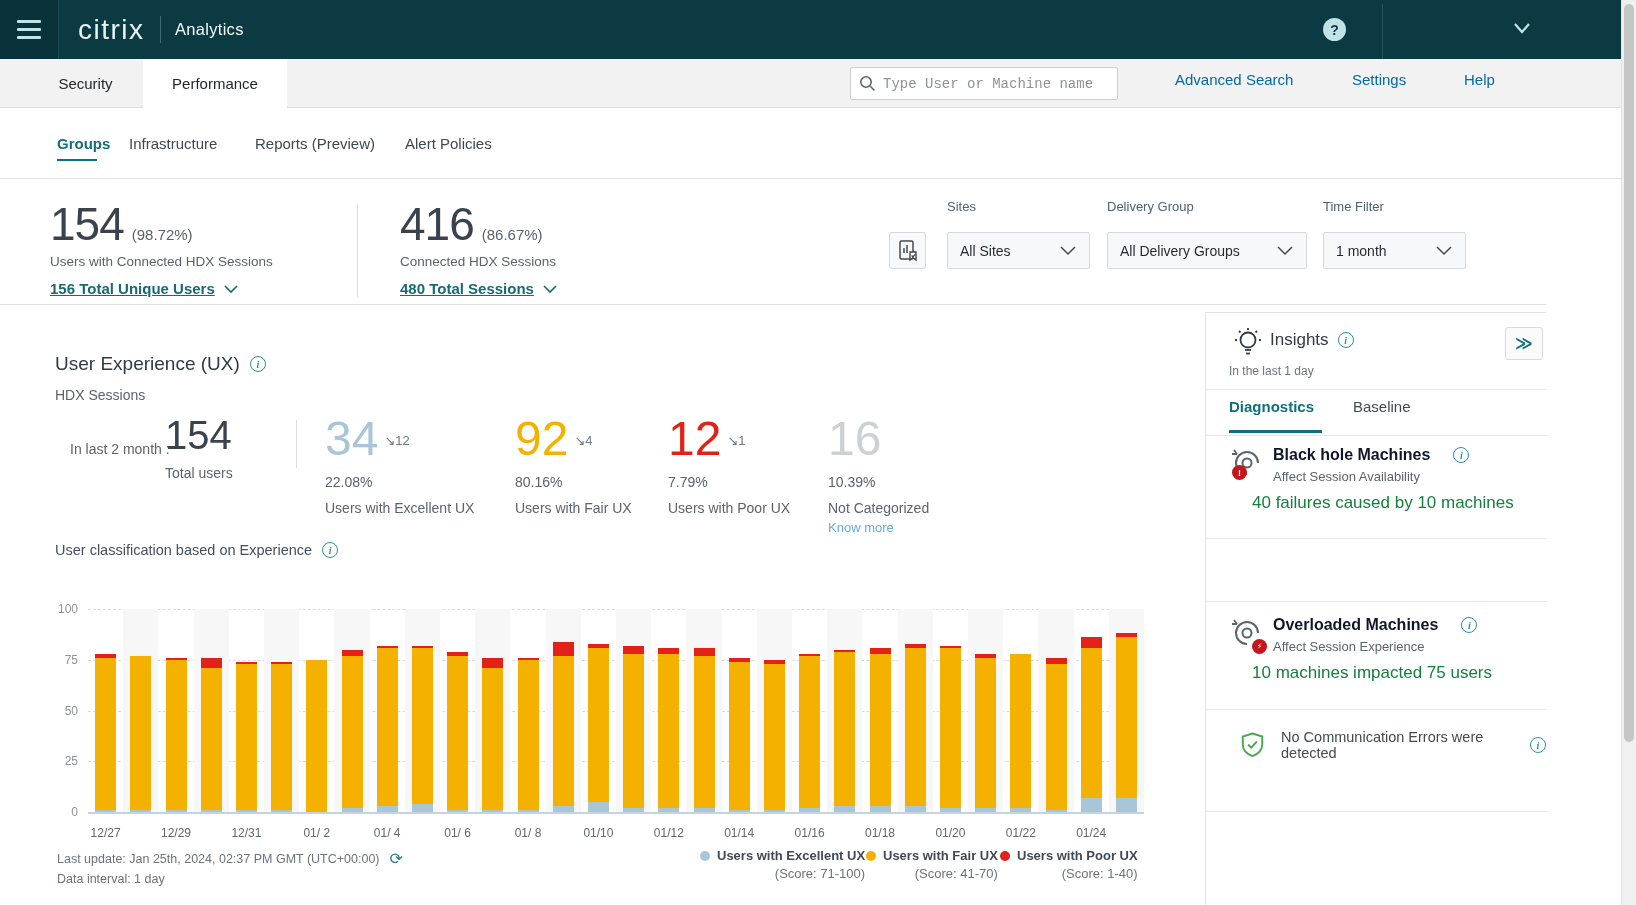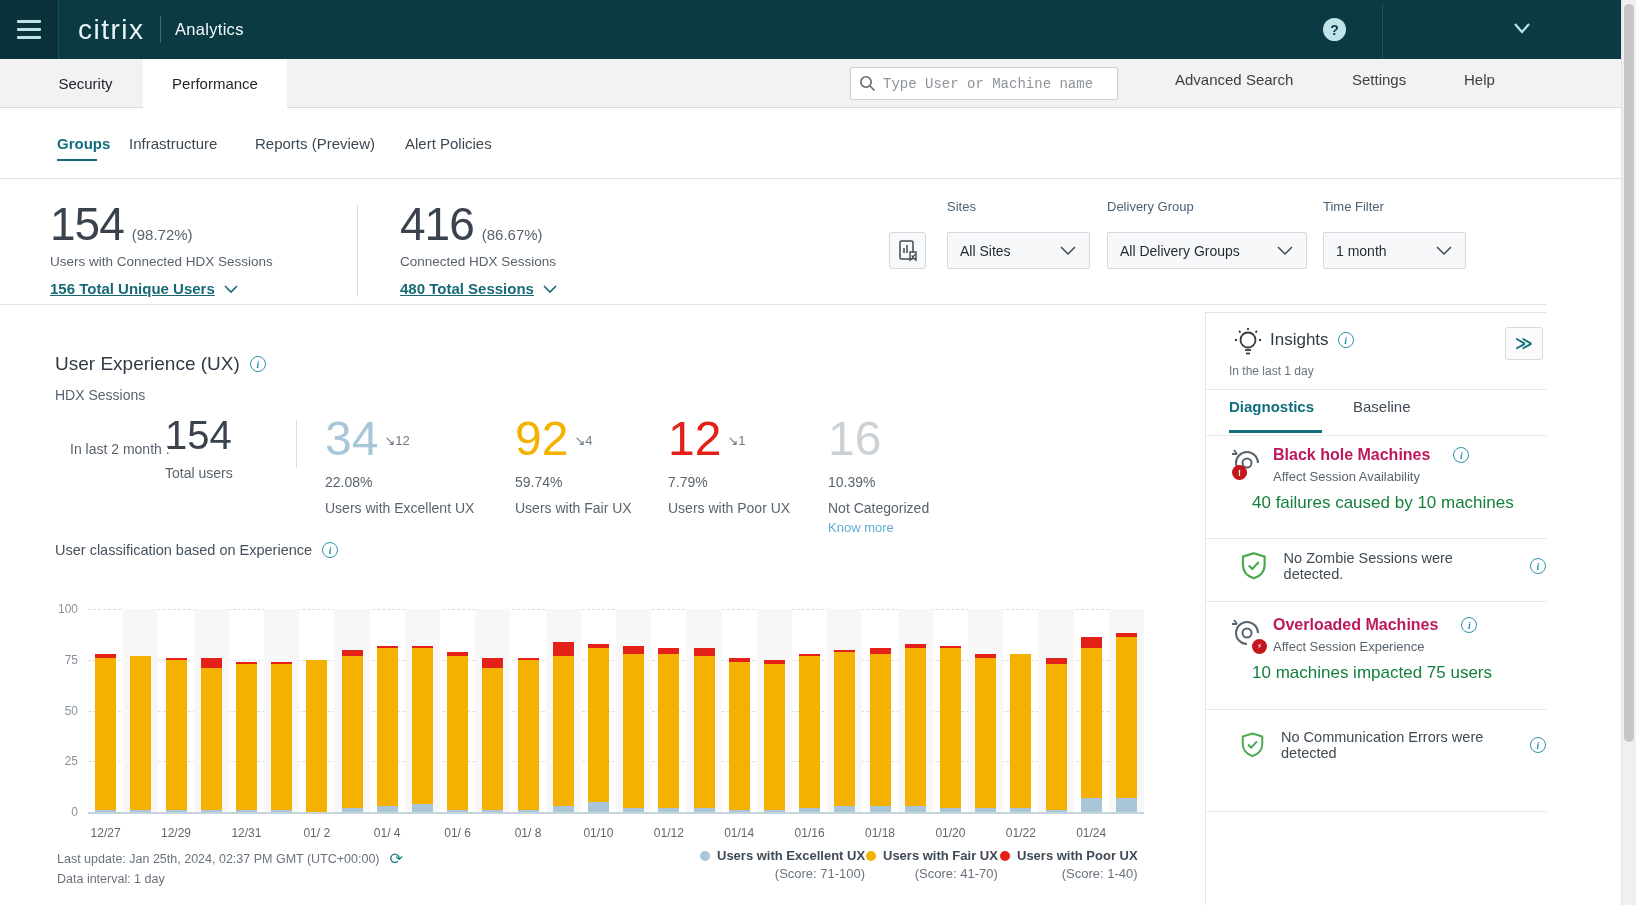--- a/index.html
+++ b/index.html
@@ -19,21 +19,21 @@
   .acct-chevron { left:1512px; top:21px; cursor:pointer; }
 
   
   .navbar { left:0; top:59px; width:1636px; height:49px; background:#f2f2f3; border-bottom:1px solid #dcdcdc; }
   .nav-tab { position:absolute; top:0; height:49px; display:flex; align-items:center; justify-content:center; font-size:15px; color:#22272c; cursor:pointer; }
   .nav-tab.sec { left:28px; width:115px; }
   .nav-tab.perf { left:143px; width:144px; background:#ffffff; }
   .searchbox { left:850px; top:8px; width:268px; height:33px; background:#fff; border:1px solid #cfcfcf; border-radius:2px; display:flex; align-items:center; padding:0 8px; gap:7px; }
   .searchbox input { border:none; outline:none; flex:1; font-size:14px; color:#333; font-family:Liberation Mono, monospace; background:transparent; }
   .searchbox input::placeholder { color:#8d9399; }
-  .nav-link { position:absolute; top:0; height:41px; display:flex; align-items:center; font-size:15px; color:#404040; cursor:pointer; }
+  .nav-link { position:absolute; top:0; height:41px; display:flex; align-items:center; font-size:15px; color:#0369a1; cursor:pointer; }
 
   
   .subnav { left:0; top:108px; width:1636px; height:71px; background:#fff; border-bottom:1px solid #e2e2e2; }
   .subnav-item { position:absolute; top:27px; font-size:15px; color:#3c4852; cursor:pointer; }
   .subnav-item.active { color:#0f6f7b; font-weight:bold; }
   .subnav-underline { left:57px; top:51px; width:40px; height:2px; background:#0f6f7b; }
 
   
   .statrow-divider { left:0; top:304px; width:1546px; height:1px; background:#e2e2e2; }
   .stat { position:absolute; top:201px; }
@@ -87,21 +87,21 @@
   
   .panel { left:1205px; top:312px; width:341px; height:593px; background:#fff; border-left:1px solid #e3e3e3; border-top:1px solid #e3e3e3; }
   .panel .hdr-title { position:absolute; left:64px; top:17px; font-size:17px; color:#2f3b47; display:flex; align-items:center; gap:9px; }
   .bulb { position:absolute; left:26px; top:14px; }
   .panel .period { position:absolute; left:23px; top:51px; font-size:12px; color:#6a737c; }
   .expand-btn { position:absolute; left:299px; top:14px; width:38px; height:33px; background:#fbfbfb; border:1px solid #d8dbde; border-radius:3px; color:#0f6f7b; font-size:17px; font-weight:bold; display:flex; align-items:center; justify-content:center; cursor:pointer; }
   .p-div { position:absolute; left:0; width:341px; height:1px; background:#e8e8e8; }
   .p-tab { position:absolute; top:85px; font-size:15px; color:#3f4a54; cursor:pointer; }
   .p-tab.active { color:#0f6f7b; font-weight:bold; }
   .p-tab-underline { position:absolute; left:23px; top:117px; width:93px; height:3px; background:#0f6f7b; }
-  .insight-title { position:absolute; left:67px; font-size:16px; color:#be185d; font-weight:bold; display:flex; align-items:center; gap:23px; cursor:pointer; }
+  .insight-title { position:absolute; left:67px; font-size:16px; color:#0f172a; font-weight:bold; display:flex; align-items:center; gap:23px; cursor:pointer; }
   .insight-sub { position:absolute; left:67px; font-size:13px; color:#5a646e; }
   .insight-detail { position:absolute; left:23px; font-size:17px; color:#15803d;margin-left:23px; }
   .ok-row { position:absolute; left:35px; display:flex; align-items:center; gap:17px; font-size:14.5px; color:#3f4a54; }
   .machine-ic { position:absolute; left:23px; }
   .badge { position:absolute; width:15px; height:15px; border-radius:50%; color:#fff; font-size:9px; font-weight:bold; display:flex; align-items:center; justify-content:center; }
 
   
   .info { display:inline-flex; width:16px; height:16px; border:1.4px solid #2a93a8; border-radius:50%; color:#2a93a8; font-size:10px; font-family:"Liberation Serif","DejaVu Serif",serif; font-style:italic; font-weight:bold; align-items:center; justify-content:center; cursor:pointer; flex:none; }
   .info::after { content:"i"; }
 
@@ -230,21 +230,21 @@
       <span class="trend">↘12</span>
     </div>
   <div class="p">22.08%</div>
   <div class="l">Users with Excellent UX</div>
 </div>
 <div class="metric" style="left:515px">
   <div class="v-line">
       <span class="v c-fair">92</span>
       <span class="trend">↘4</span>
     </div>
-  <div class="p">59.74%</div>
+  <div class="p">80.16%</div>
   <div class="l">Users with Fair UX</div>
 </div>
 <div class="metric" style="left:668px">
   <div class="v-line">
       <span class="v c-poor">12</span>
       <span class="trend">↘1</span>
     </div>
   <div class="p">7.79%</div>
   <div class="l">Users with Poor UX</div>
 </div>
@@ -562,28 +562,20 @@
   </svg>
   <div class="badge" style="left:26px; top:152px; background:#c4161c">!</div>
   <div class="insight-title" style="top:133px">
     <span>Black hole Machines</span>
       <span class="info"></span>
   </div>
   <div class="insight-sub" style="top:156px">Affect Session Availability</div>
   <div class="insight-detail" style="top:180px">40 failures caused by 10 machines</div>
   <div class="p-div" style="top:225px"></div>
 
-  <div class="ok-row" style="top:237px">
-    <svg width="26" height="30" viewBox="0 0 26 30">
-        <path d="M13 2 L24 5.5 V14 c0 7 -5 11.5 -11 13.5 C7 25.5 2 21 2 14 V5.5 Z" fill="none" stroke="#49a94f" stroke-width="2.2"></path>
-        <path d="M8 14.5 l3.5 3.5 l6.5 -7" fill="none" stroke="#49a94f" stroke-width="2.2"></path>
-      </svg>
-    <span>No Zombie Sessions were detected.</span>
-    <span class="info"></span>
-  </div>
   <div class="p-div" style="top:288px"></div>
 
   <svg class="machine-ic" style="top:302px" width="36" height="38" viewBox="0 0 36 38">
     <path d="M29 18 a11 11 0 1 0 -11 11" fill="none" stroke="#5a646e" stroke-width="2"></path>
     <circle cx="18" cy="18" r="4.5" fill="none" stroke="#5a646e" stroke-width="2"></circle>
     <path d="M8 9 l-3 -4 M8 9 l-5 0" stroke="#5a646e" stroke-width="1.8" fill="none"></path>
   </svg>
   <div class="badge" style="left:46px; top:326px; background:#c4161c; font-size:8px">⚡</div>
   <div class="insight-title" style="top:303px">
     <span>Overloaded Machines</span>

